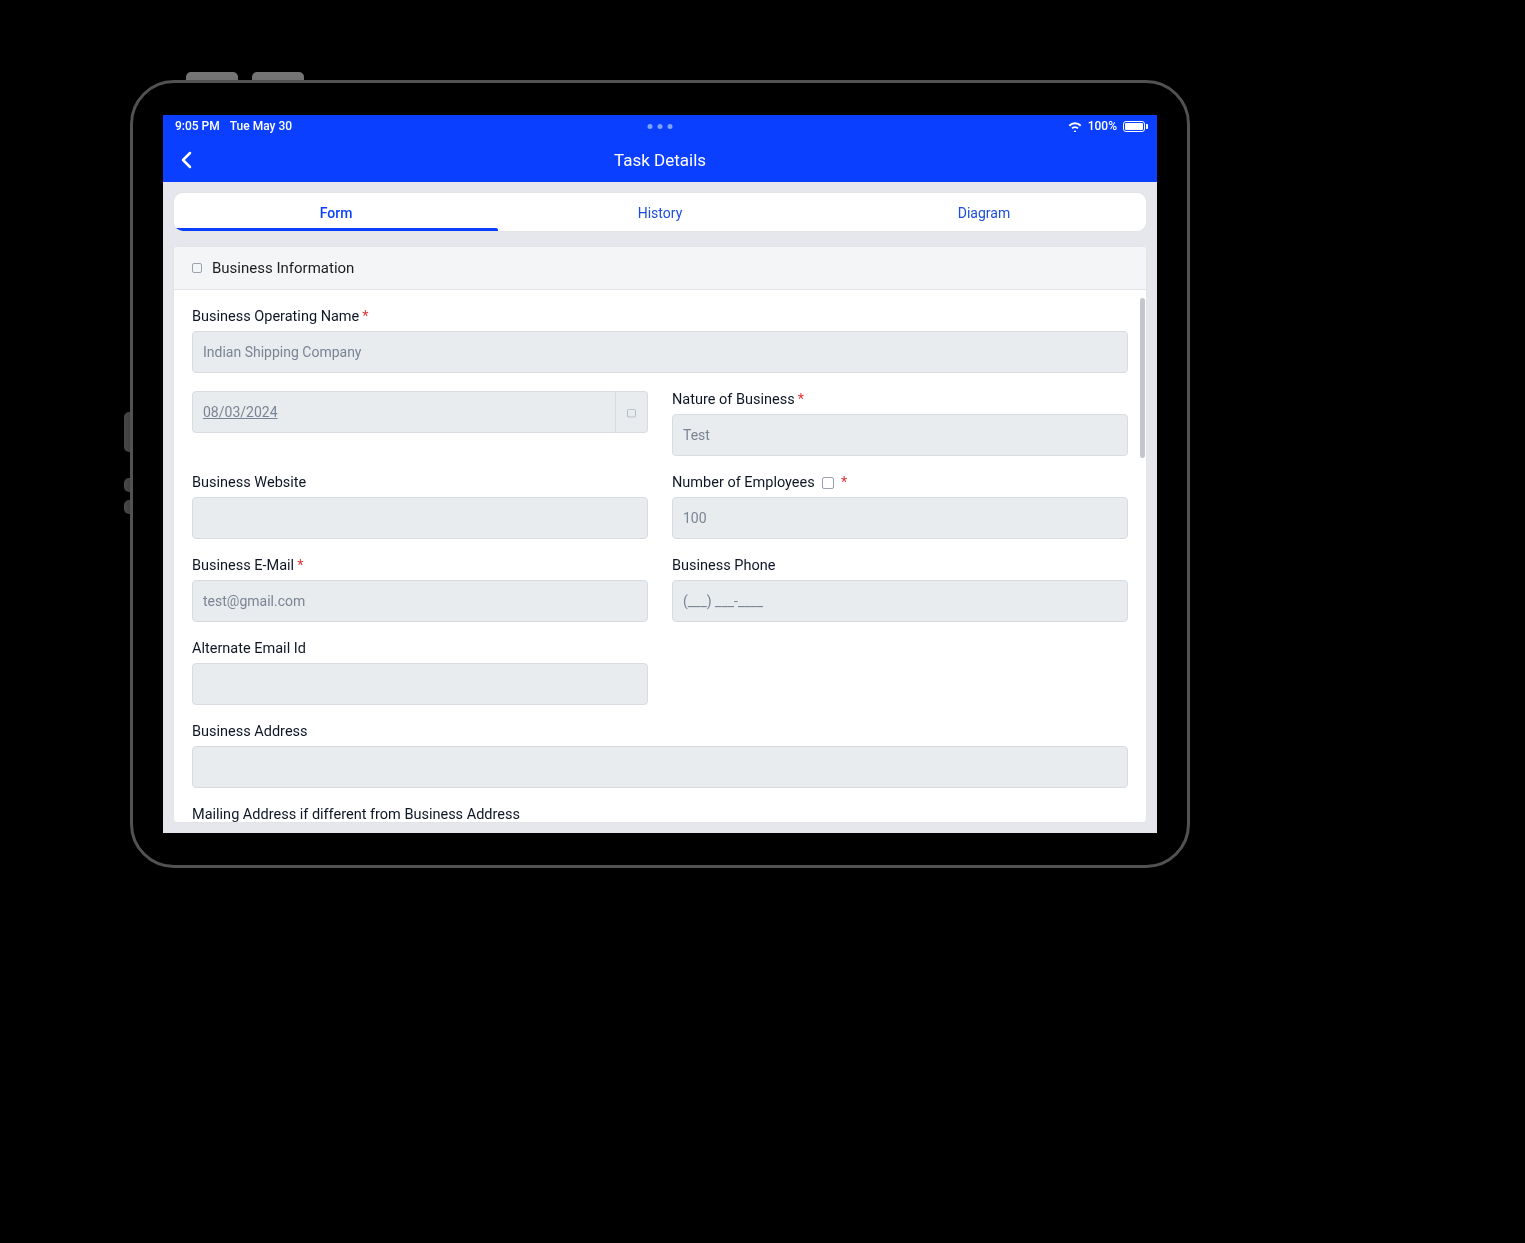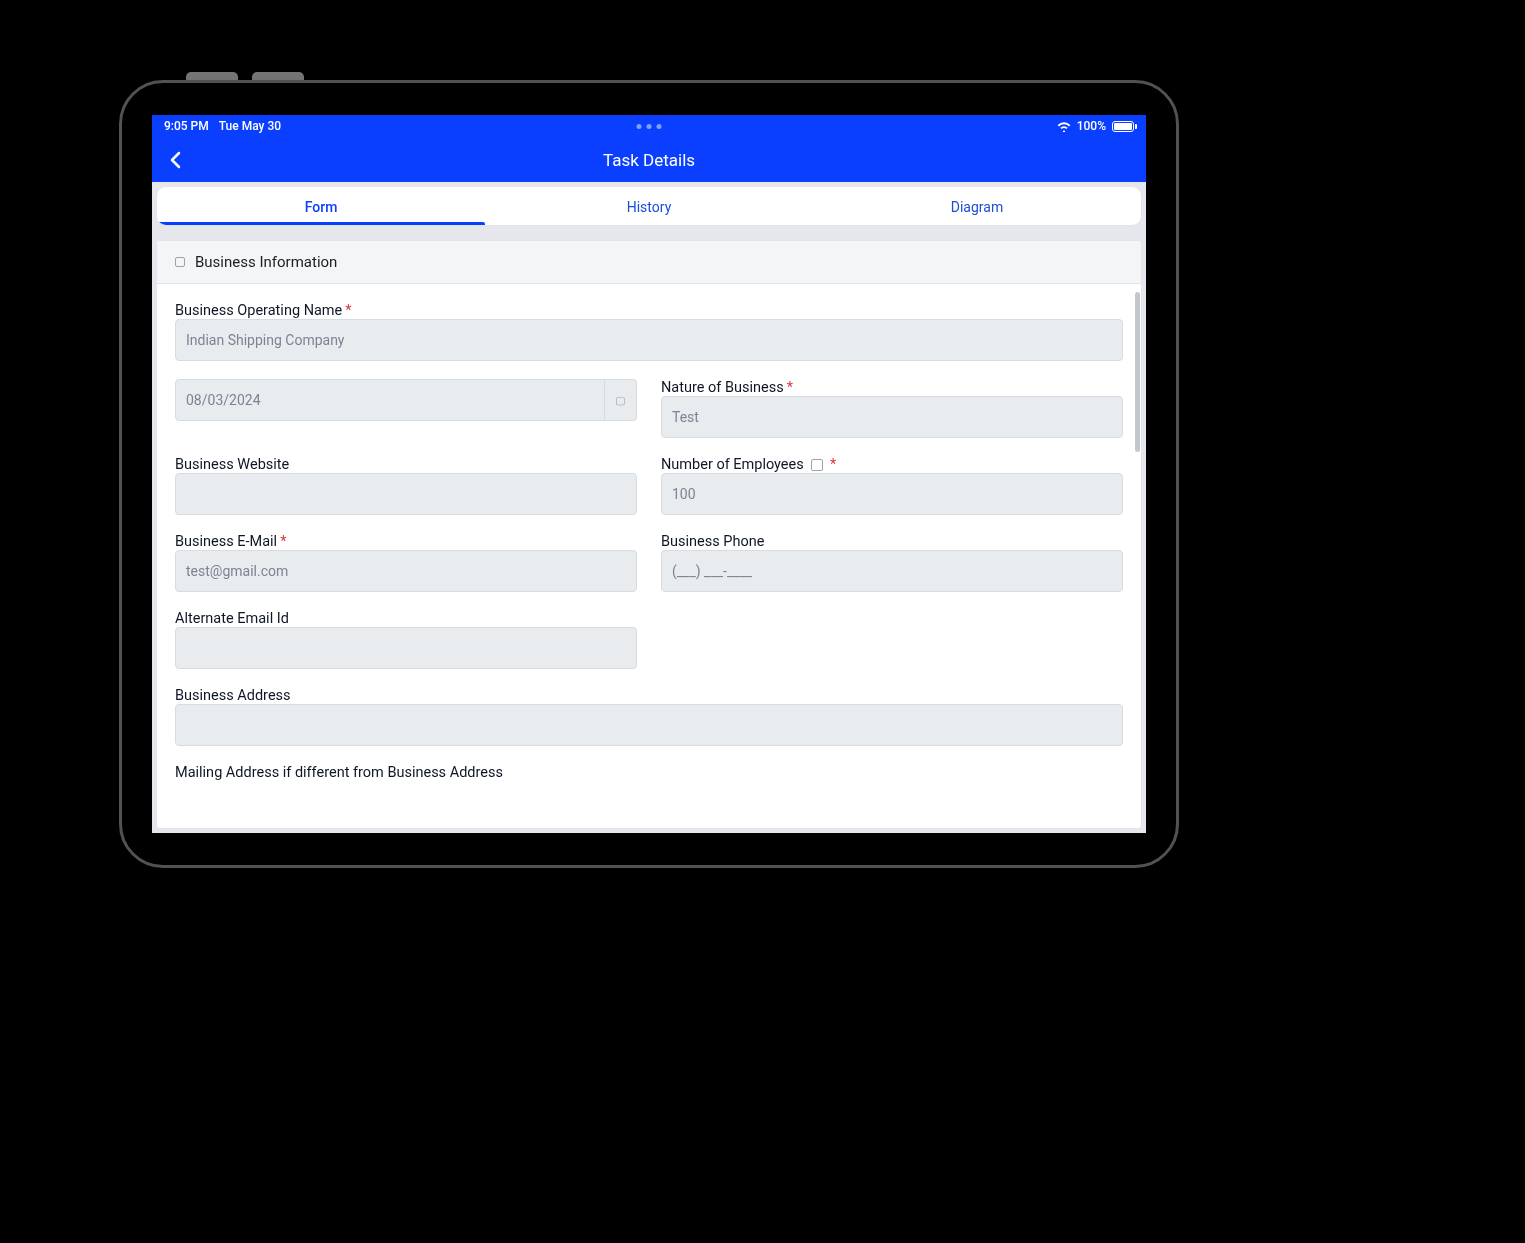--- a/index.html
+++ b/index.html
@@ -28,21 +28,21 @@
     left:124px;
     width:10px;
     background:#555;
     border-radius:5px 0 0 5px;
   }
   .sb1 { top:412px; height:40px; }
   .sb2 { top:478px; height:14px; }
   .sb3 { top:500px; height:14px; }
   .tablet-frame {
     position: absolute;
-    left: 119px;
+    left: 130px;
     top: 80px;
     width: 1060px;
     height: 788px;
     background: #000;
     border: 3px solid #525252;
     border-radius: 44px;
     box-shadow: 4px 24px 30px rgba(0,0,0,0.6);
     overflow: hidden;
   }
   .screen {
@@ -98,21 +98,21 @@
     justify-content:center;
     position:relative;
   }
   .back-btn {
     position:absolute; left:14px; top:50%; transform:translateY(-50%);
     width:20px; height:20px;
   }
   .nav-title { font-size:17px; font-weight:400; }
   .content {
     flex:1;
-    padding: 4px;
+    padding: 10px;
     overflow:hidden;
     display:flex;
     flex-direction:column;
     gap:14px;
     position:relative;
   }
   .tabs {
     background:#fff;
     border:1px solid #e2e4e8;
     border-radius:10px;
@@ -158,42 +158,42 @@
     width:10px;height:10px;border:1px solid #9aa2ad;border-radius:2px;
     position:relative;
   }
   .panel-body {
     flex:1;
     padding: 18px 18px 0 18px;
     overflow:hidden;
     position:relative;
   }
   .row { display:flex; gap:24px; margin-bottom:18px;}
-  .field { flex:1; display:flex; flex-direction:column; }
+  .field { flex:1; display:flex; flex-direction:column; gap:6px;}
   .field.full { flex:0 0 100%; }
   .label { font-size:14.5px; color:#0f1726; }
   .req { color:#e13535; margin-left:3px;}
   .help-icon {
     display:inline-block; width:12px;height:12px;
     border:1px solid #9aa2ad; border-radius:2px; margin-left:4px;
     vertical-align:middle;
   }
   .input {
     height:42px;
     background:#e9ecef;
     border:1px solid #d8dce1;
     border-radius:4px;
     padding:0 10px;
     font-size:14px;
     color:#7b8493;
     display:flex;
     align-items:center;
   }
   .date-wrap { display:flex; }
-  .date-input { flex:1; border-radius:4px 0 0 4px;}
+  .date-input { flex:1; border-radius:4px 0 0 4px;text-decoration:underline;}
   .date-btn {
     width:32px; background:#e9ecef;
     border:1px solid #d8dce1; border-left:none;
     border-radius:0 4px 4px 0;
     display:flex;align-items:center;justify-content:center;
     color:#9aa2ad; font-size:11px;
   }
   .scroll-thumb {
     position:absolute; right:1px; top:8px; width:5px; height:160px;
     background:#c3c7cd; border-radius:3px;

